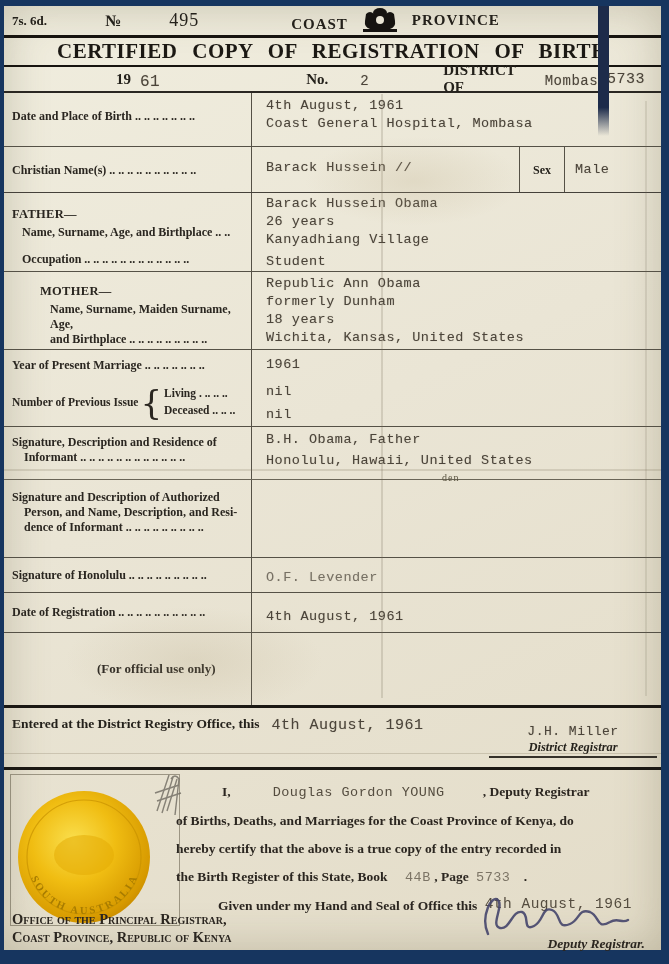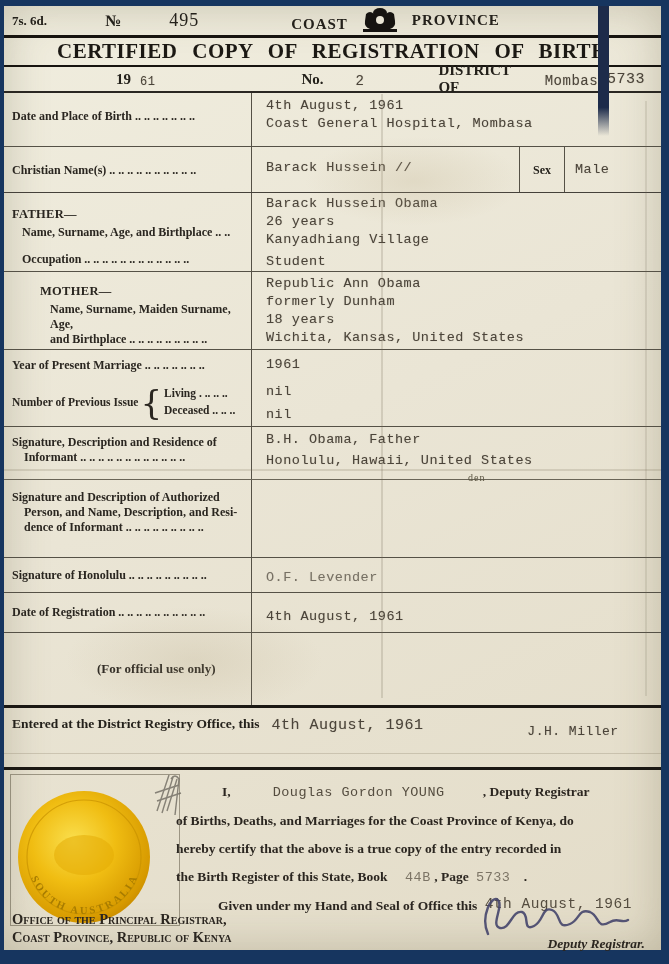--- a/index.html
+++ b/index.html
@@ -29,21 +29,21 @@
   
   .subrow{height:24px;border-bottom:2px solid #2a2722;display:flex;align-items:center;font-size:14px;}
   .printed{font-weight:bold;color:#24211b;}
   .typed{font-family:"Liberation Mono","DejaVu Sans Mono",monospace;color:#4b443a;letter-spacing:.5px;text-shadow:0 0 1px rgba(60,50,30,.25);}
   .subrow .s19{margin-left:112px;font-size:15px;}
   .subrow .sNo{margin-left:146px;font-size:15px;}
   .subrow .s2{margin-left:32px;font-size:14px;position:relative;top:2px;}
   .subrow .sDis{margin-left:74px;font-size:15px;}
   .subrow .sMom{margin-left:10px;font-size:14px;position:relative;top:2px;}
   .subrow .sSer{margin-left:auto;margin-right:16px;font-size:15px;}
-  .s61{margin-left:9px;font-size:12px;position:relative;top:3px;}
+  .s61{margin-left:9px;font-size:16px;position:relative;top:3px;}
   
   .frow{display:flex;border-bottom:1px solid #555146;}
   .flabel{width:248px;border-right:1px solid #555146;box-sizing:border-box;padding:6px 4px 0 8px;font-size:12px;font-weight:bold;line-height:15px;color:#2a2620;}
   .fvalue{flex:1;box-sizing:border-box;padding:4px 0 0 14px;font-size:13.5px;line-height:18px;position:relative;}
   .indent{padding-left:12px;}
   .r-birth{height:53px;}
   .r-christian{height:45px;border-bottom:1.5px solid #45413a;}
   .r-father{height:78px;}
   .r-mother{height:77px;}
   .r-marriage{height:76px;}
@@ -55,21 +55,21 @@
   .sexcell{display:flex;padding:0;}
   .sexname{flex:1;padding:12px 0 0 14px;}
   .sexlab{width:44px;border-left:1px solid #555146;border-right:1px solid #555146;display:flex;align-items:center;justify-content:center;font-size:12px;font-weight:bold;}
   .sexval{width:86px;display:flex;align-items:center;padding-left:10px;}
   .heading{font-size:12.5px;font-weight:bold;letter-spacing:.3px;}
   .sublab{padding-left:10px;display:block;margin-top:3px;}
   .bracewrap{display:flex;align-items:center;margin-top:12px;}
   .issuelab{font-size:11.5px;font-weight:bold;white-space:nowrap;}
   .brace{font-size:34px;font-weight:normal;margin:0 2px;color:#2a2620;font-family:"DejaVu Serif",serif;}
   .bracelines span{display:block;font-size:11.5px;font-weight:bold;line-height:17px;}
-  .den-artifact{position:absolute;left:190px;bottom:-8px;font-size:10px;color:#5a5441;letter-spacing:1px;background:transparent;margin-left:26px;}
+  .den-artifact{position:absolute;left:190px;bottom:-8px;font-size:10px;color:#5a5441;letter-spacing:1px;background:transparent;}
   .official-lab{margin:28px 0 0 85px;font-size:13px;font-weight:bold;}
   .faded{opacity:.72;}
   
   .hr-heavy{height:3px;background:#1b1813;}
   .entered{height:51px;position:relative;display:flex;align-items:flex-start;padding-top:8px;box-sizing:content-box;}
   .entered .elab{margin-left:8px;font-size:13.5px;font-weight:bold;}
   .entered .edate{margin-left:12px;font-size:15px;position:relative;top:1px;}
   .regblock{position:absolute;right:4px;top:16px;width:168px;text-align:center;}
   .regblock .rname{font-size:13px;}
   .regblock .rtitle{font-size:12.5px;font-weight:bold;font-style:italic;border-bottom:2px solid #35312a;padding-bottom:1px;margin-top:1px;}
@@ -250,20 +250,21 @@
     <div class="fvalue"></div>
   </div>
 
   <div class="hr-heavy"></div>
 
   <div class="entered">
     <span class="elab printed">Entered at the District Registry Office, this</span>
     <span class="edate typed">4th August, 1961</span>
     <div class="regblock">
       <div class="rname typed">J.H. Miller</div>
+      <div class="rtitle">District Registrar</div>
     </div>
   </div>
 
   <div class="hr-heavy"></div>
 
   <div class="bottom">
     <div class="sealbox">
       <span class="seal">
         <svg width="150" height="150" viewBox="0 0 150 150">
           <defs>

